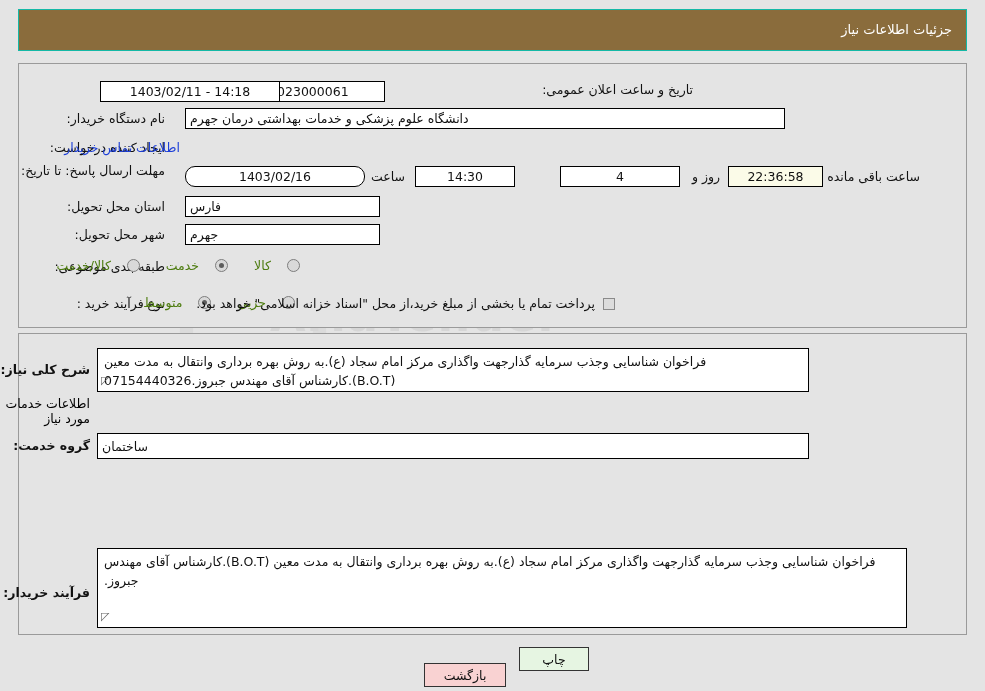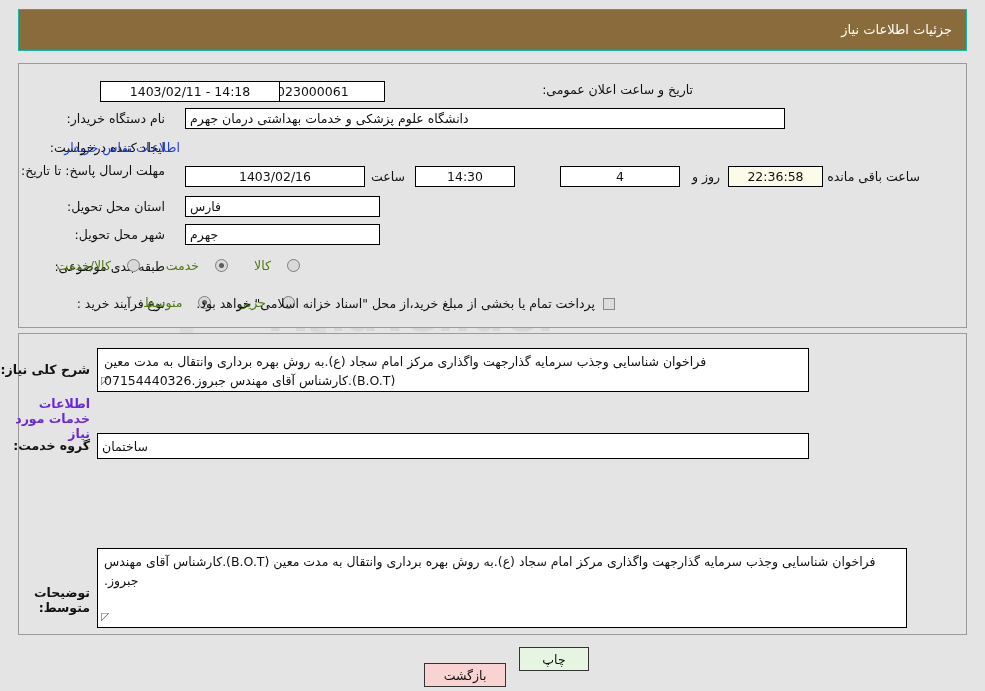--- a/index.html
+++ b/index.html
@@ -170,22 +170,22 @@
     position: absolute;
     left: 3px; bottom: 2px;
     font-size: 11px;
     color: #666;
     direction: ltr;
   }
 
   .section-title {
     position: absolute;
     font-size: 12.5px;
-    font-weight: bold;
-    color: #6d28d9;
+    font-weight: normal;
+    color: #000000;
   }
 
   
   table.grid {
     position: absolute;
     border-collapse: collapse;
     font-size: 12px;
     background: #fff;
   }
   table.grid th {
@@ -261,21 +261,21 @@
   <div class="field right" style="position:absolute; right:200px; top:108px; width:600px; z-index:20;">دانشگاه علوم پزشکی و خدمات بهداشتی  درمان جهرم</div>
 
   <div class="row" style="right:820px; top:140px; z-index:20;">
     <span class="lbl">ایجاد کننده درخواست:</span>
   </div>
   <a class="link" style="position:absolute; right:805px; top:140px; z-index:21;">اطلاعات تماس خریدار</a>
 
   <div class="row" style="right:820px; top:163px; width:145px; display:block; z-index:20;">
     <span class="lbl" style="white-space:normal; display:block; line-height:1.35;">مهلت ارسال پاسخ: تا تاریخ:</span>
   </div>
-  <div class="field center ltr" style="position:absolute; right:620px; top:166px; width:180px; z-index:20;">1403/02/16</div>
+  <div class="field center ltr" style="position:absolute; right:620px; top:166px; width:180px; z-index:20;border-radius:10px;">1403/02/16</div>
   <span class="lbl" style="position:absolute; right:580px; top:169px; z-index:20;">ساعت</span>
   <div class="field center ltr" style="position:absolute; right:470px; top:166px; width:100px; z-index:20;">14:30</div>
   <div class="field center ltr" style="position:absolute; right:305px; top:166px; width:120px; z-index:20;">4</div>
   <span class="lbl" style="position:absolute; right:265px; top:169px; z-index:20;">روز و</span>
   <div class="field center ltr ivory" style="position:absolute; right:162px; top:166px; width:95px; z-index:20;">22:36:58</div>
   <span class="lbl" style="position:absolute; right:65px; top:169px; z-index:20;">ساعت باقی مانده</span>
 
   <div class="row" style="right:820px; top:199px; z-index:20;">
     <span class="lbl">استان محل تحویل:</span>
   </div>
@@ -351,21 +351,21 @@
         <td>1</td>
         <td class="ltr">ج-41-410</td>
         <td>ساخت بنا</td>
         <td>عدد</td>
         <td>1</td>
         <td class="ltr">1403/02/20</td>
       </tr>
     </tbody>
   </table>
 
-  <span class="lbl bold" style="position:absolute; right:895px; top:585px; z-index:20;">توضیحات متوسط:</span>
+  <span class="lbl bold" style="position:absolute; right:895px; top:585px; z-index:20;">فرآیند خریدار:</span>
   <div class="textarea" style="position:absolute; right:78px; top:548px; width:810px; height:80px; z-index:20;">
     <span>فراخوان شناسایی وجذب سرمایه گذارجهت واگذاری مرکز امام سجاد (ع).به روش بهره برداری وانتقال به مدت معین (B.O.T).کارشناس آقای مهندس جبروز.</span>
     <span class="resize-grip">◸</span>
   </div>
 
   <div class="btn print">چاپ</div>
   <div class="btn back">بازگشت</div>
 
 </div>
 

